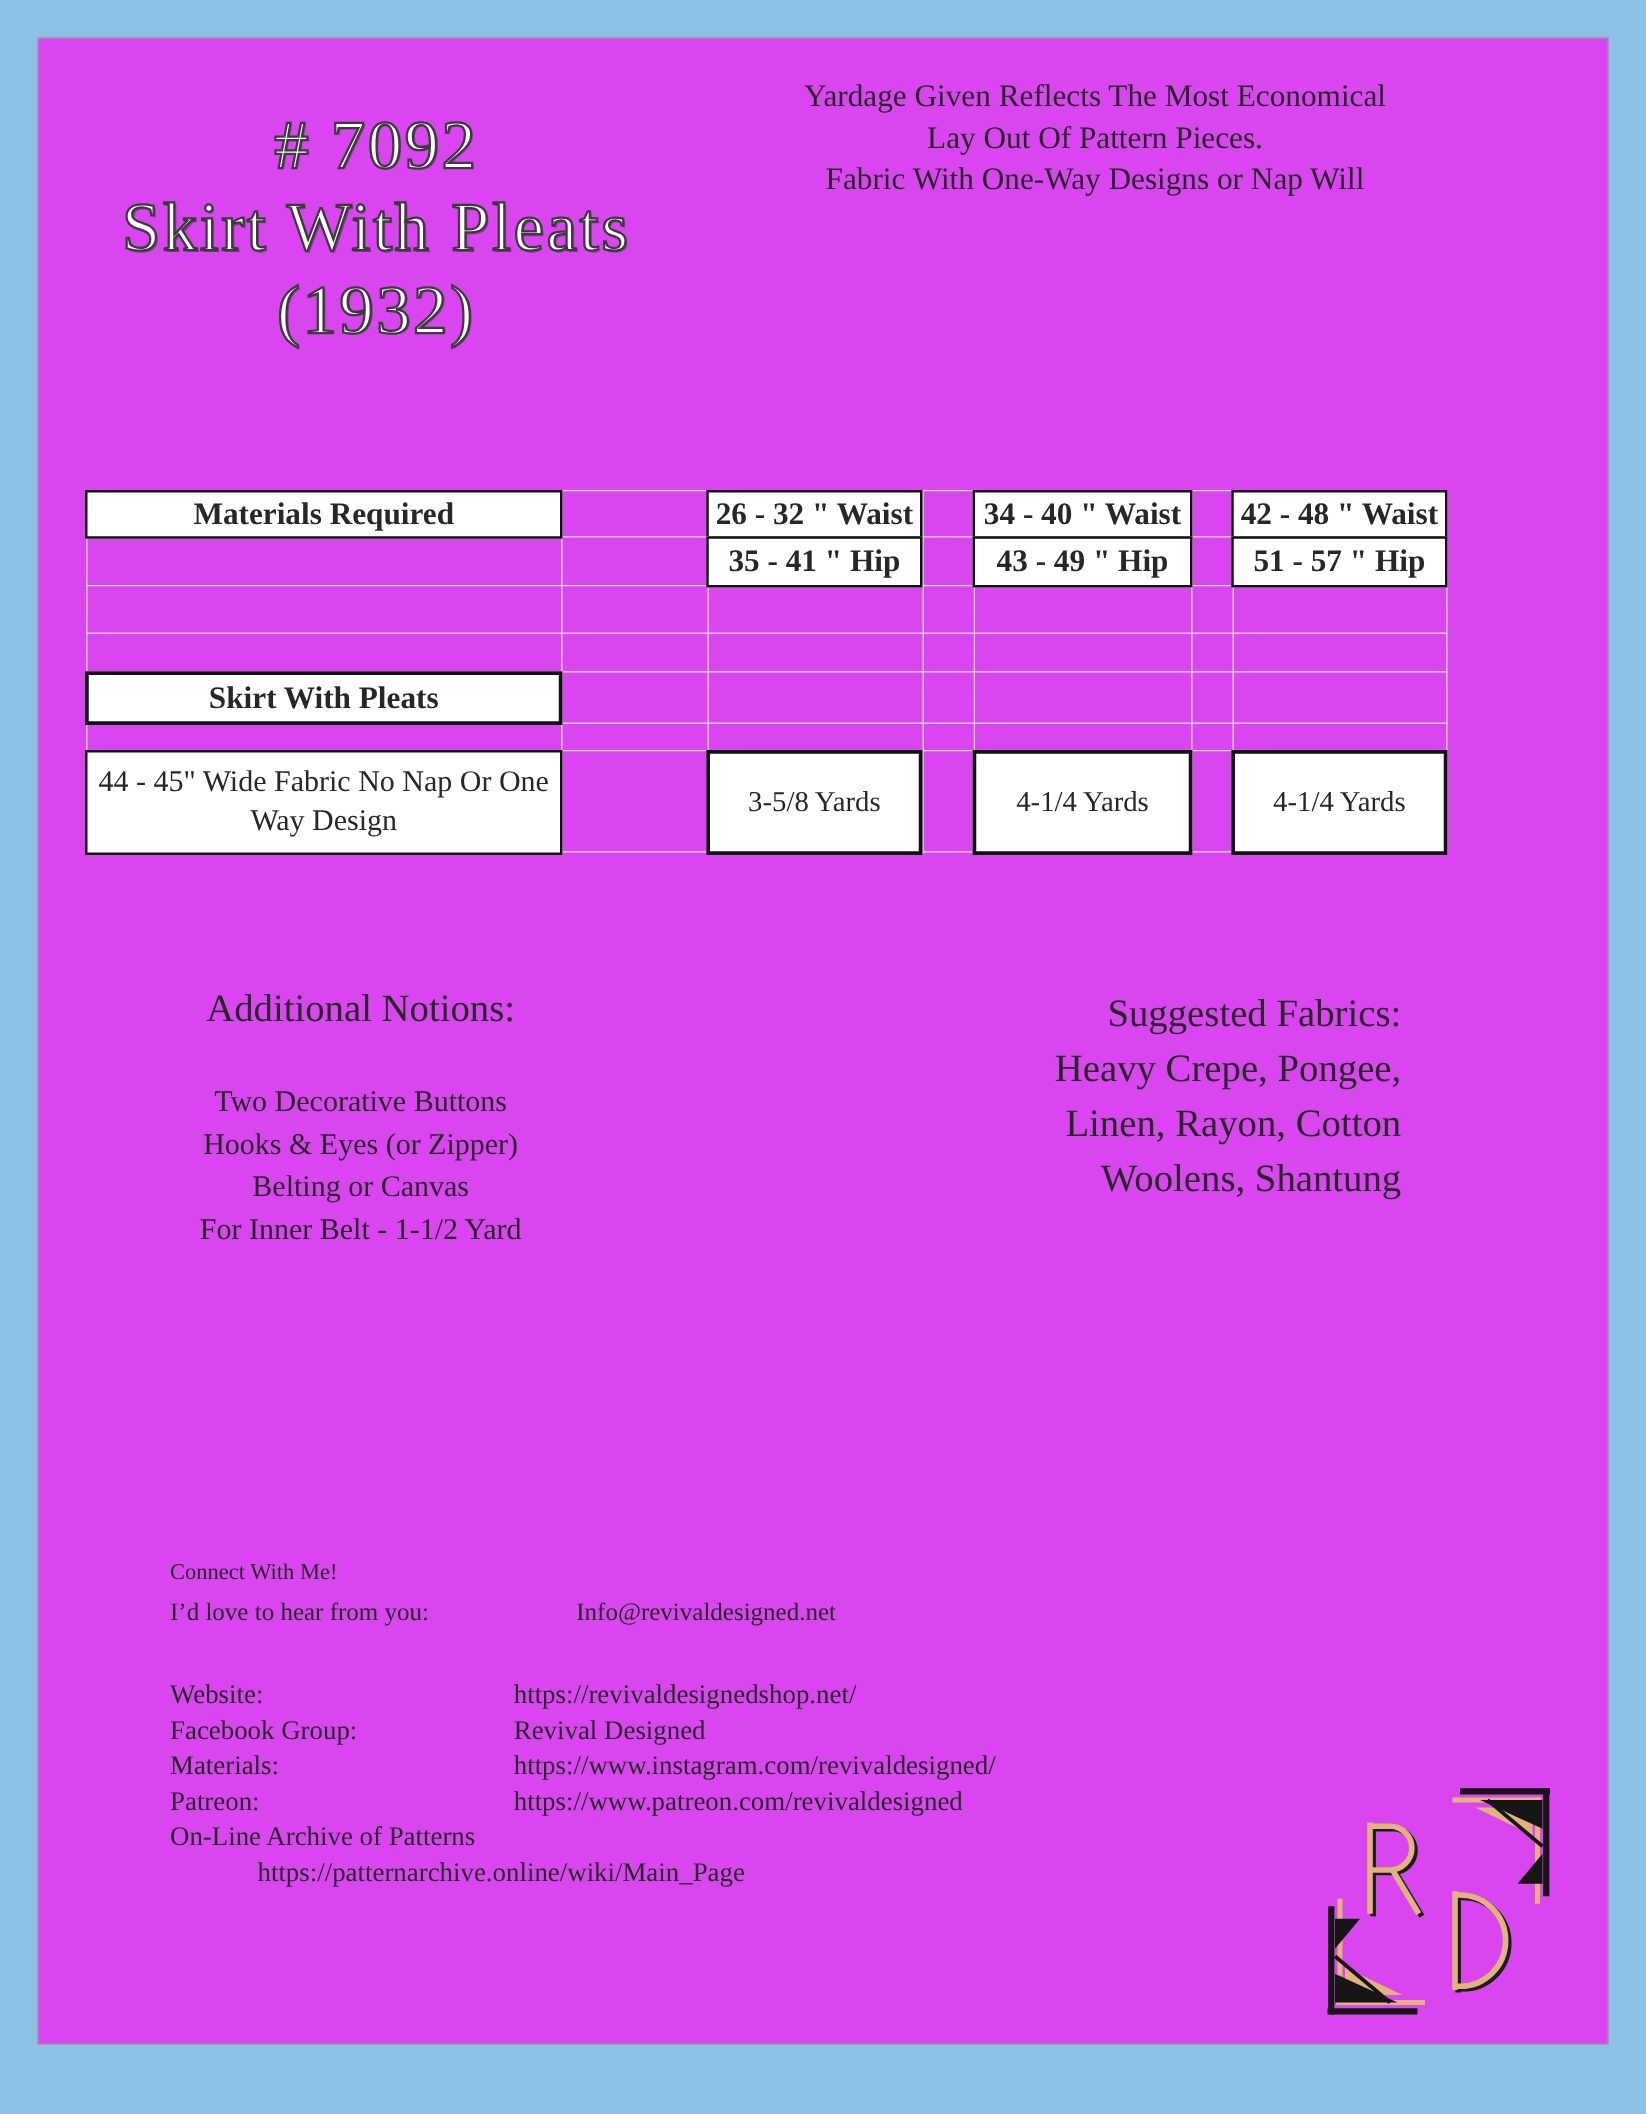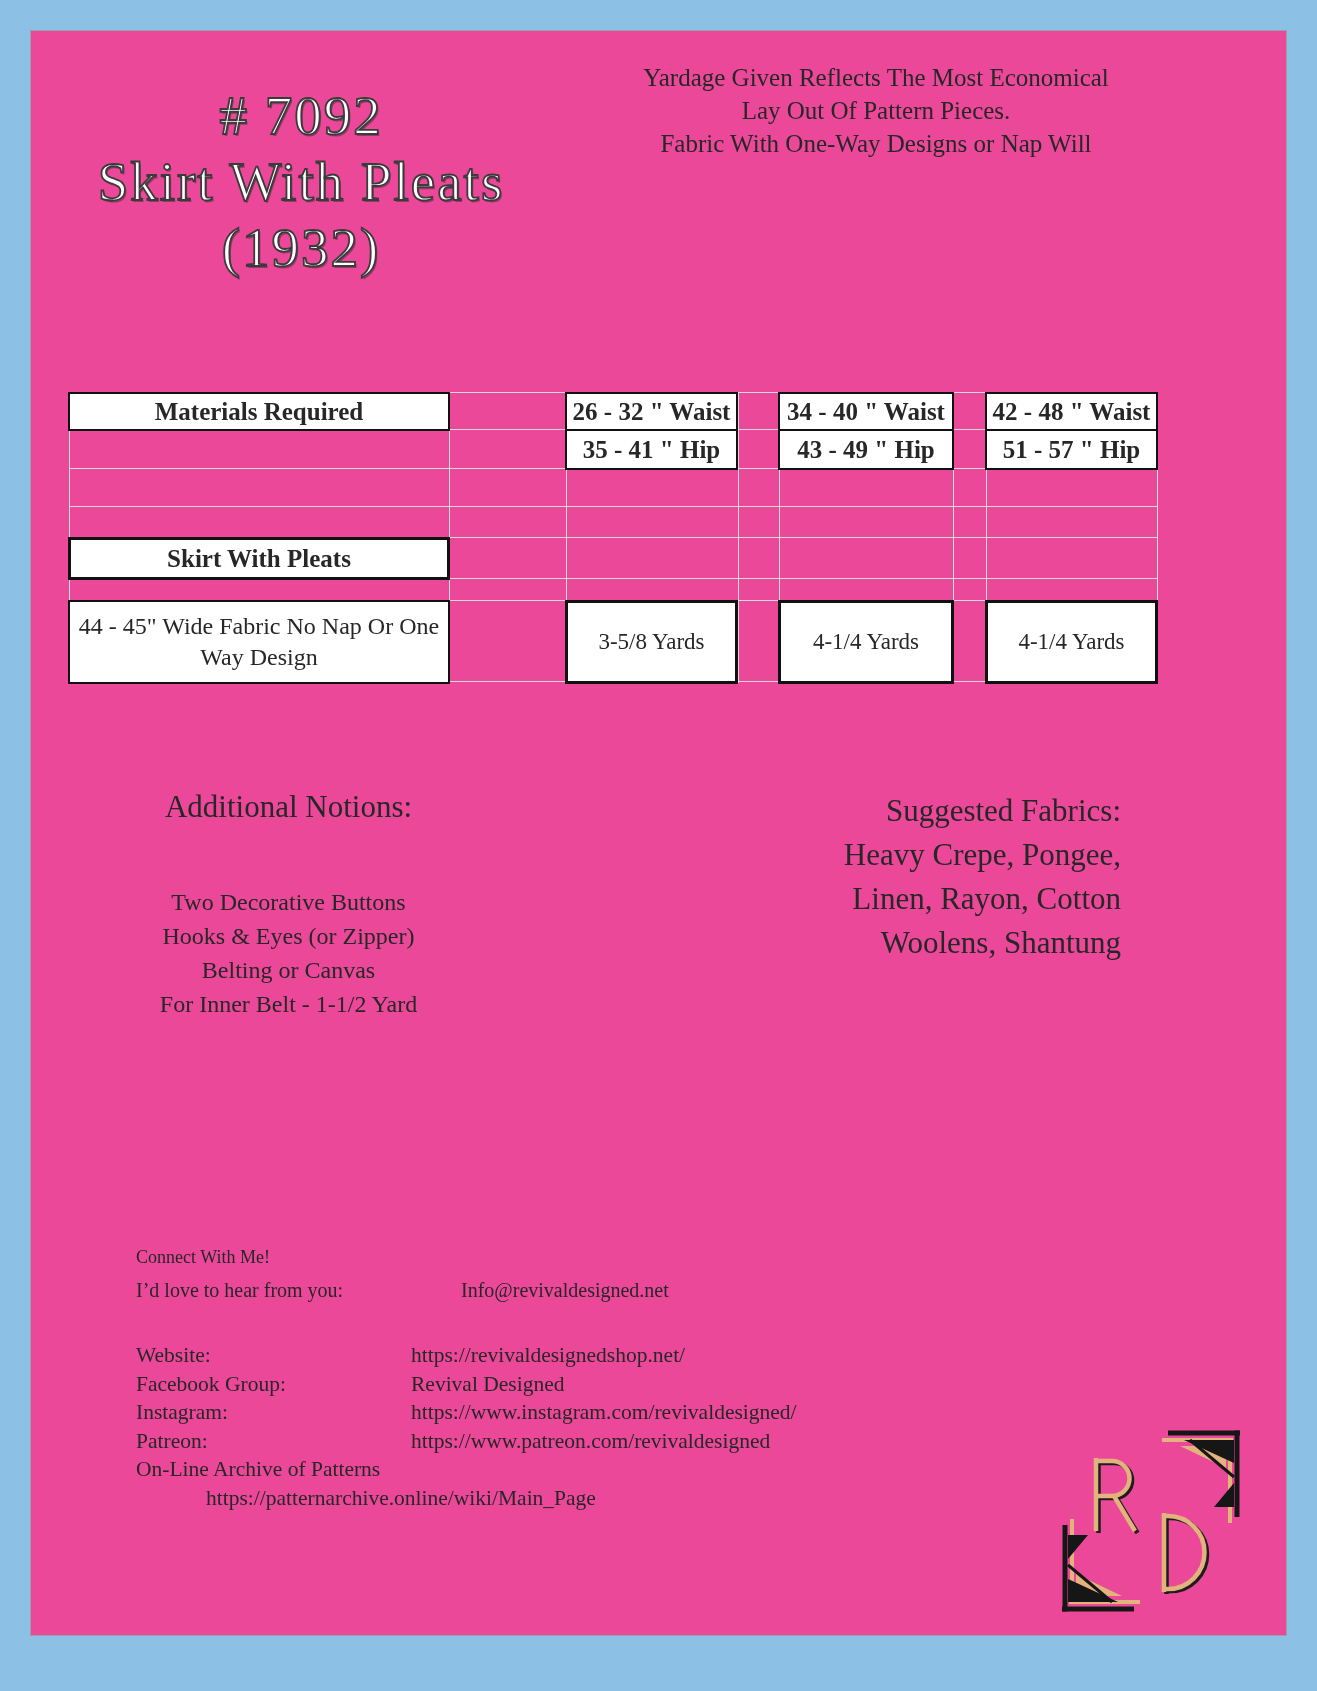--- a/index.html
+++ b/index.html
@@ -1,18 +1,18 @@
 <!DOCTYPE html>
 <html><head>
 <meta charset="utf-8">
 <style>
   html,body{margin:0;padding:0;}
   body{width:1317px;height:1691px;background:#8cc0e4;}
   .frame{width:1317px;height:1691px;box-sizing:border-box;padding:30px 30px 55px 30px;background:#8cc0e4;}
-  .sheet{position:relative;width:1257px;height:1606px;box-sizing:border-box;background:#ec4899;
+  .sheet{position:relative;width:1257px;height:1606px;box-sizing:border-box;background:#d946ef;
          border:1px solid #9aa0a6;font-family:"Liberation Serif",serif;color:#272727;overflow:hidden;}
 
   
   .title-block{position:absolute;left:20px;top:52px;width:500px;text-align:center;}
   .title-line{font-size:55px;line-height:66px;letter-spacing:2px;color:#fff;
               -webkit-text-stroke:1.8px #3b3b3b;text-shadow:1.5px 1.5px 0 rgba(40,40,40,.45);}
 
   
   .yardage-note{position:absolute;left:590px;top:30px;width:510px;text-align:center;
                 font-size:25px;line-height:33px;}
@@ -36,21 +36,21 @@
   .b-hip2{left:709px;top:36px;width:176px;height:41px;font-size:25px;}
   .b-hip3{left:916px;top:36px;width:173px;height:41px;font-size:25px;}
   .b-skirt{left:-1px;top:144px;width:382px;height:43px;font-size:25px;}
   .b-fabric{left:-1px;top:207px;width:382px;height:84px;font-size:24px;line-height:31px;flex-direction:column;padding:0 6px;}
   .b-yards1{left:496px;top:207px;width:173px;height:84px;font-size:23px;}
   .b-yards2{left:709px;top:207px;width:176px;height:84px;font-size:23px;}
   .b-yards3{left:916px;top:207px;width:173px;height:84px;font-size:23px;}
 
   
   .notions{position:absolute;left:55px;top:758px;width:405px;text-align:center;}
-  .notions-heading{font-size:31px;margin-bottom:60px;}
+  .notions-heading{font-size:31px;margin-bottom:40px;}
   .notion-item{font-size:24px;line-height:34px;}
   .fabrics{position:absolute;left:690px;top:758px;width:400px;text-align:right;}
   .fabrics-heading{font-size:31px;line-height:44px;}
   .fabric-line{font-size:31px;line-height:44px;}
 
   
   .contact{position:absolute;left:105px;top:1210px;width:920px;}
   .contact-heading{font-size:18px;line-height:33px;}
   .contact-sub{font-size:20px;line-height:33px;position:relative;}
   .contact-email{position:absolute;left:325px;top:0;}
@@ -142,21 +142,21 @@
       <div class="links">
         <div class="link-row">
           <span class="link-label">Website:</span>
           <span class="link-value">https://revivaldesignedshop.net/</span>
         </div>
         <div class="link-row">
           <span class="link-label">Facebook Group:</span>
           <span class="link-value">Revival Designed</span>
         </div>
         <div class="link-row">
-          <span class="link-label">Instagram:</span>
+          <span class="link-label">Materials:</span>
           <span class="link-value">https://www.instagram.com/revivaldesigned/</span>
         </div>
         <div class="link-row">
           <span class="link-label">Patreon:</span>
           <span class="link-value">https://www.patreon.com/revivaldesigned</span>
         </div>
         <div class="archive-label">On-Line Archive of Patterns</div>
         <div class="archive-url">https://patternarchive.online/wiki/Main_Page</div>
       </div>
     </div>

